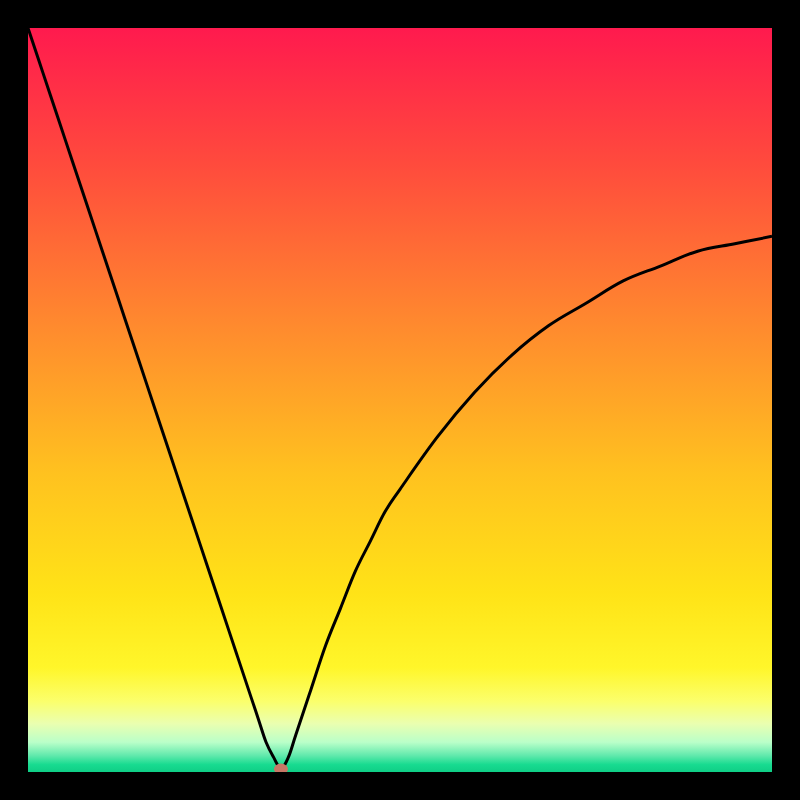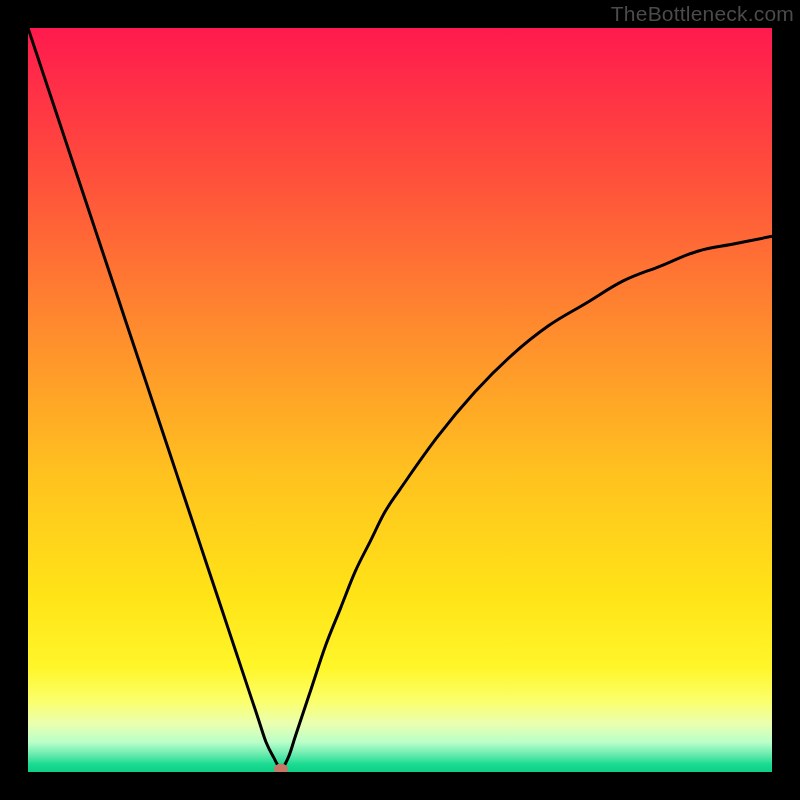--- a/index.html
+++ b/index.html
@@ -34,21 +34,20 @@
     font-weight: 500;
     letter-spacing: 0.2px;
     font-family: Arial, Helvetica, sans-serif;
   }
   svg { display: block; }
 </style>
 </head>
 <body>
 
 <div class="outer">
-  <div class="watermark">TheBottleneck.com</div>
 
   <div class="plot">
     <svg id="chartsvg" viewBox="0 0 744 744" width="744" height="744">
       <defs>
         <linearGradient id="bg-grad" x1="0" y1="0" x2="0" y2="1">
             <stop offset="0.00%" stop-color="#ff1a4e"></stop>
             <stop offset="18.00%" stop-color="#ff4a3d"></stop>
             <stop offset="40.00%" stop-color="#ff8a2e"></stop>
             <stop offset="60.00%" stop-color="#ffc21f"></stop>
             <stop offset="76.00%" stop-color="#ffe317"></stop>

